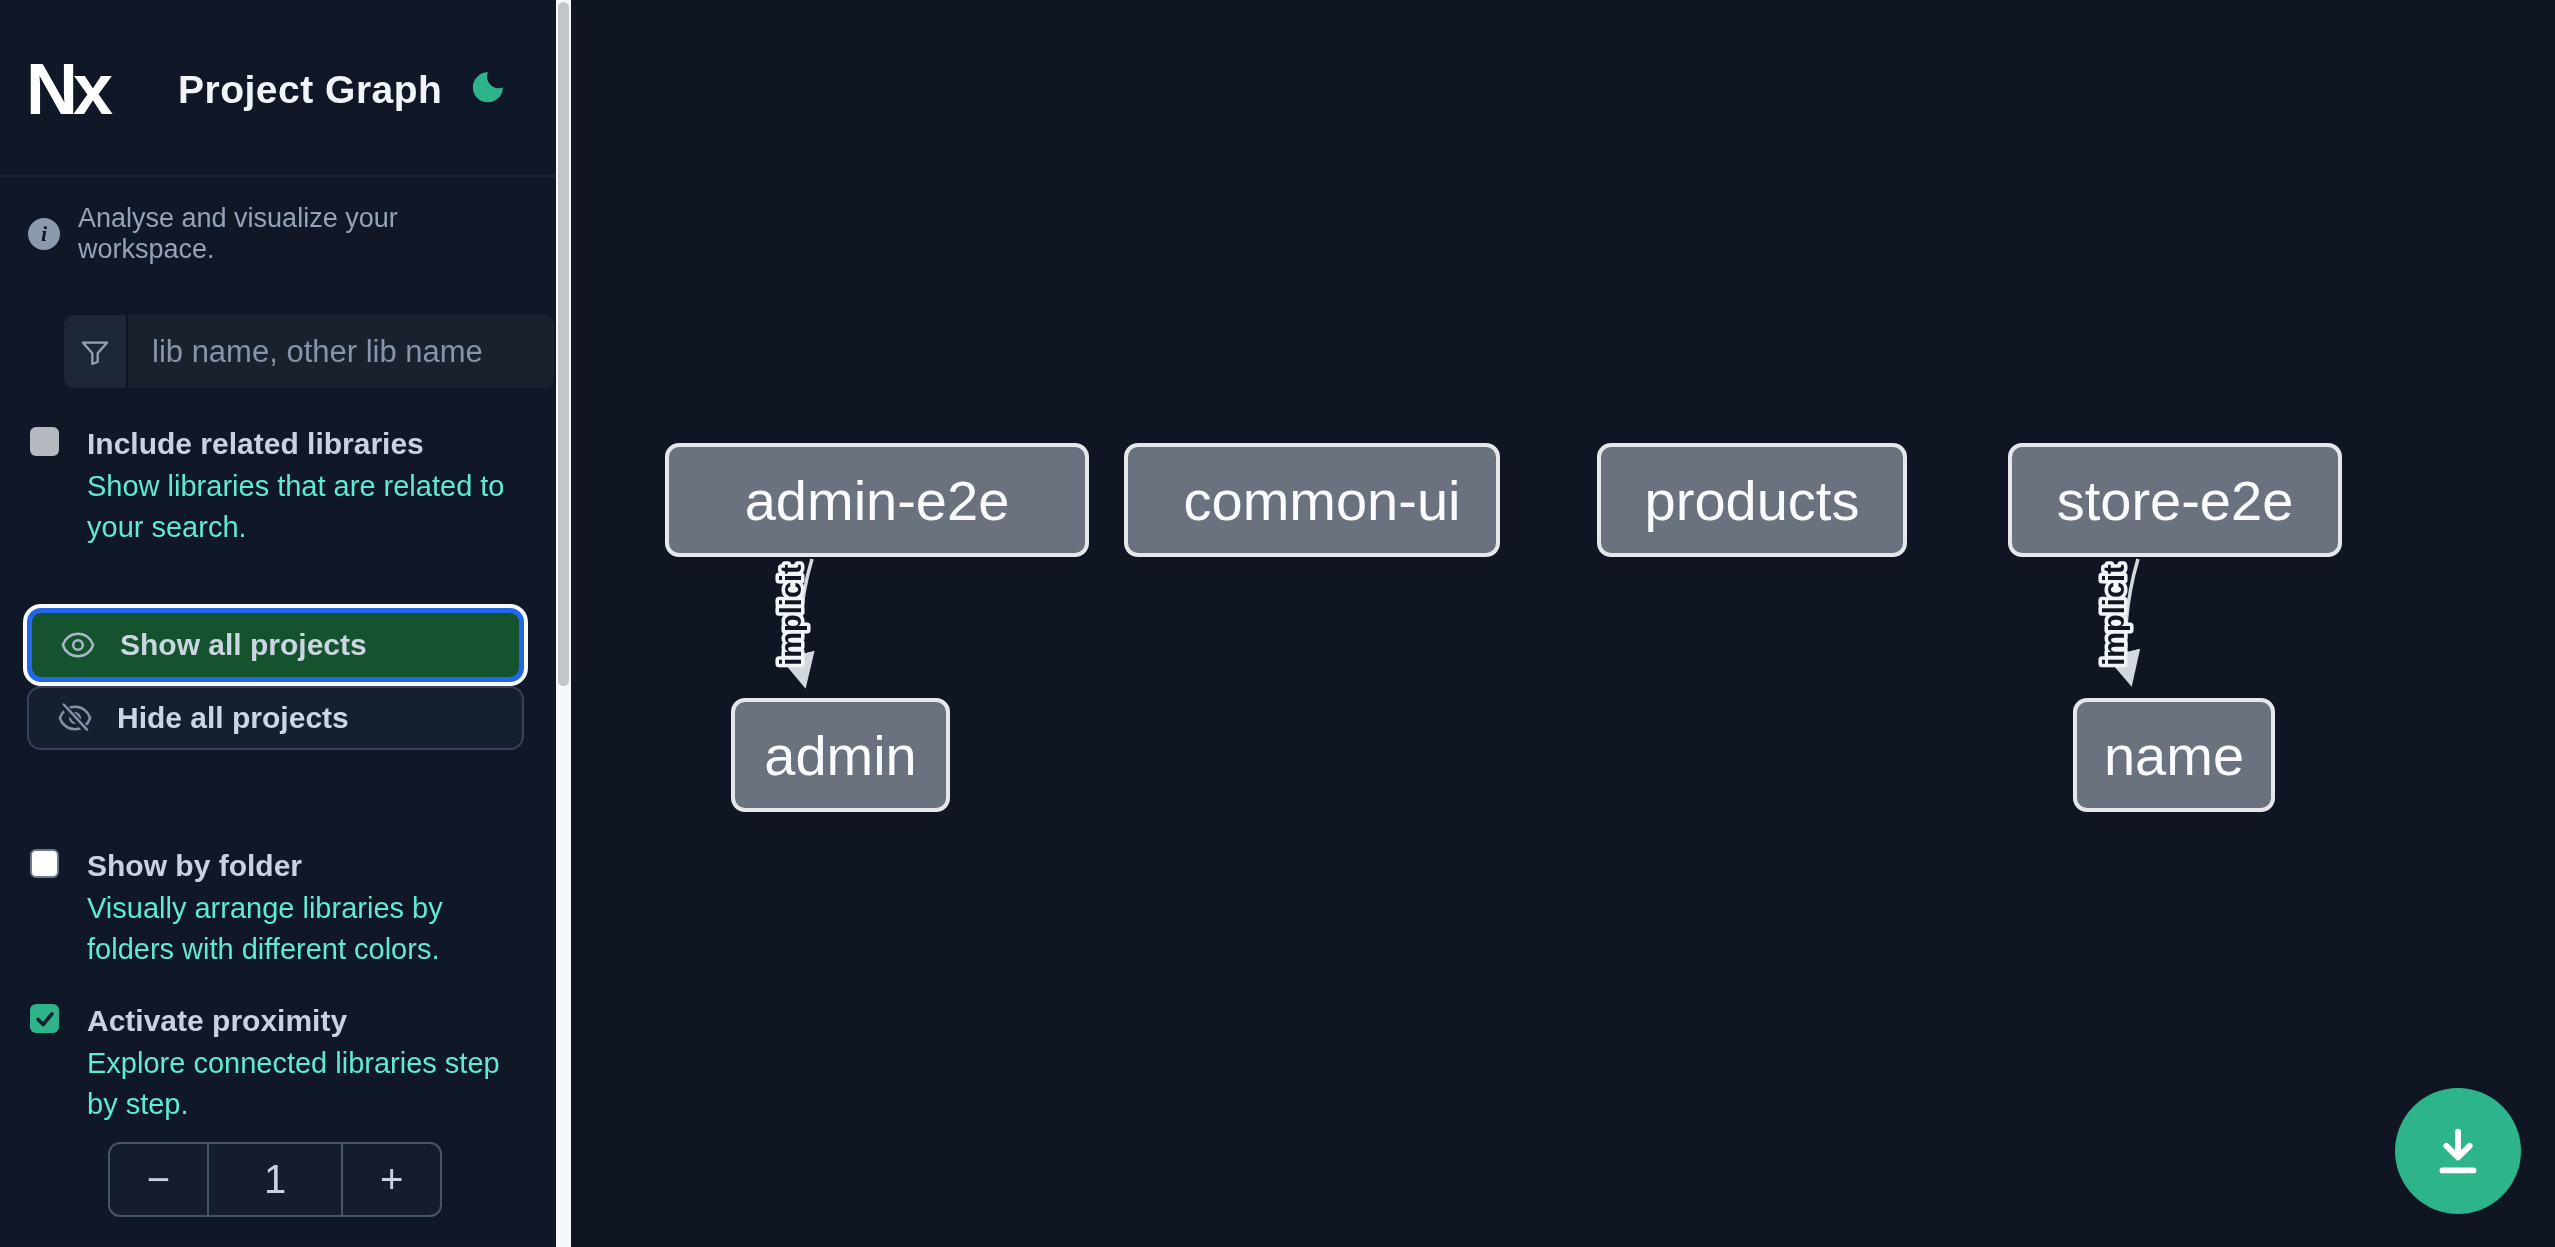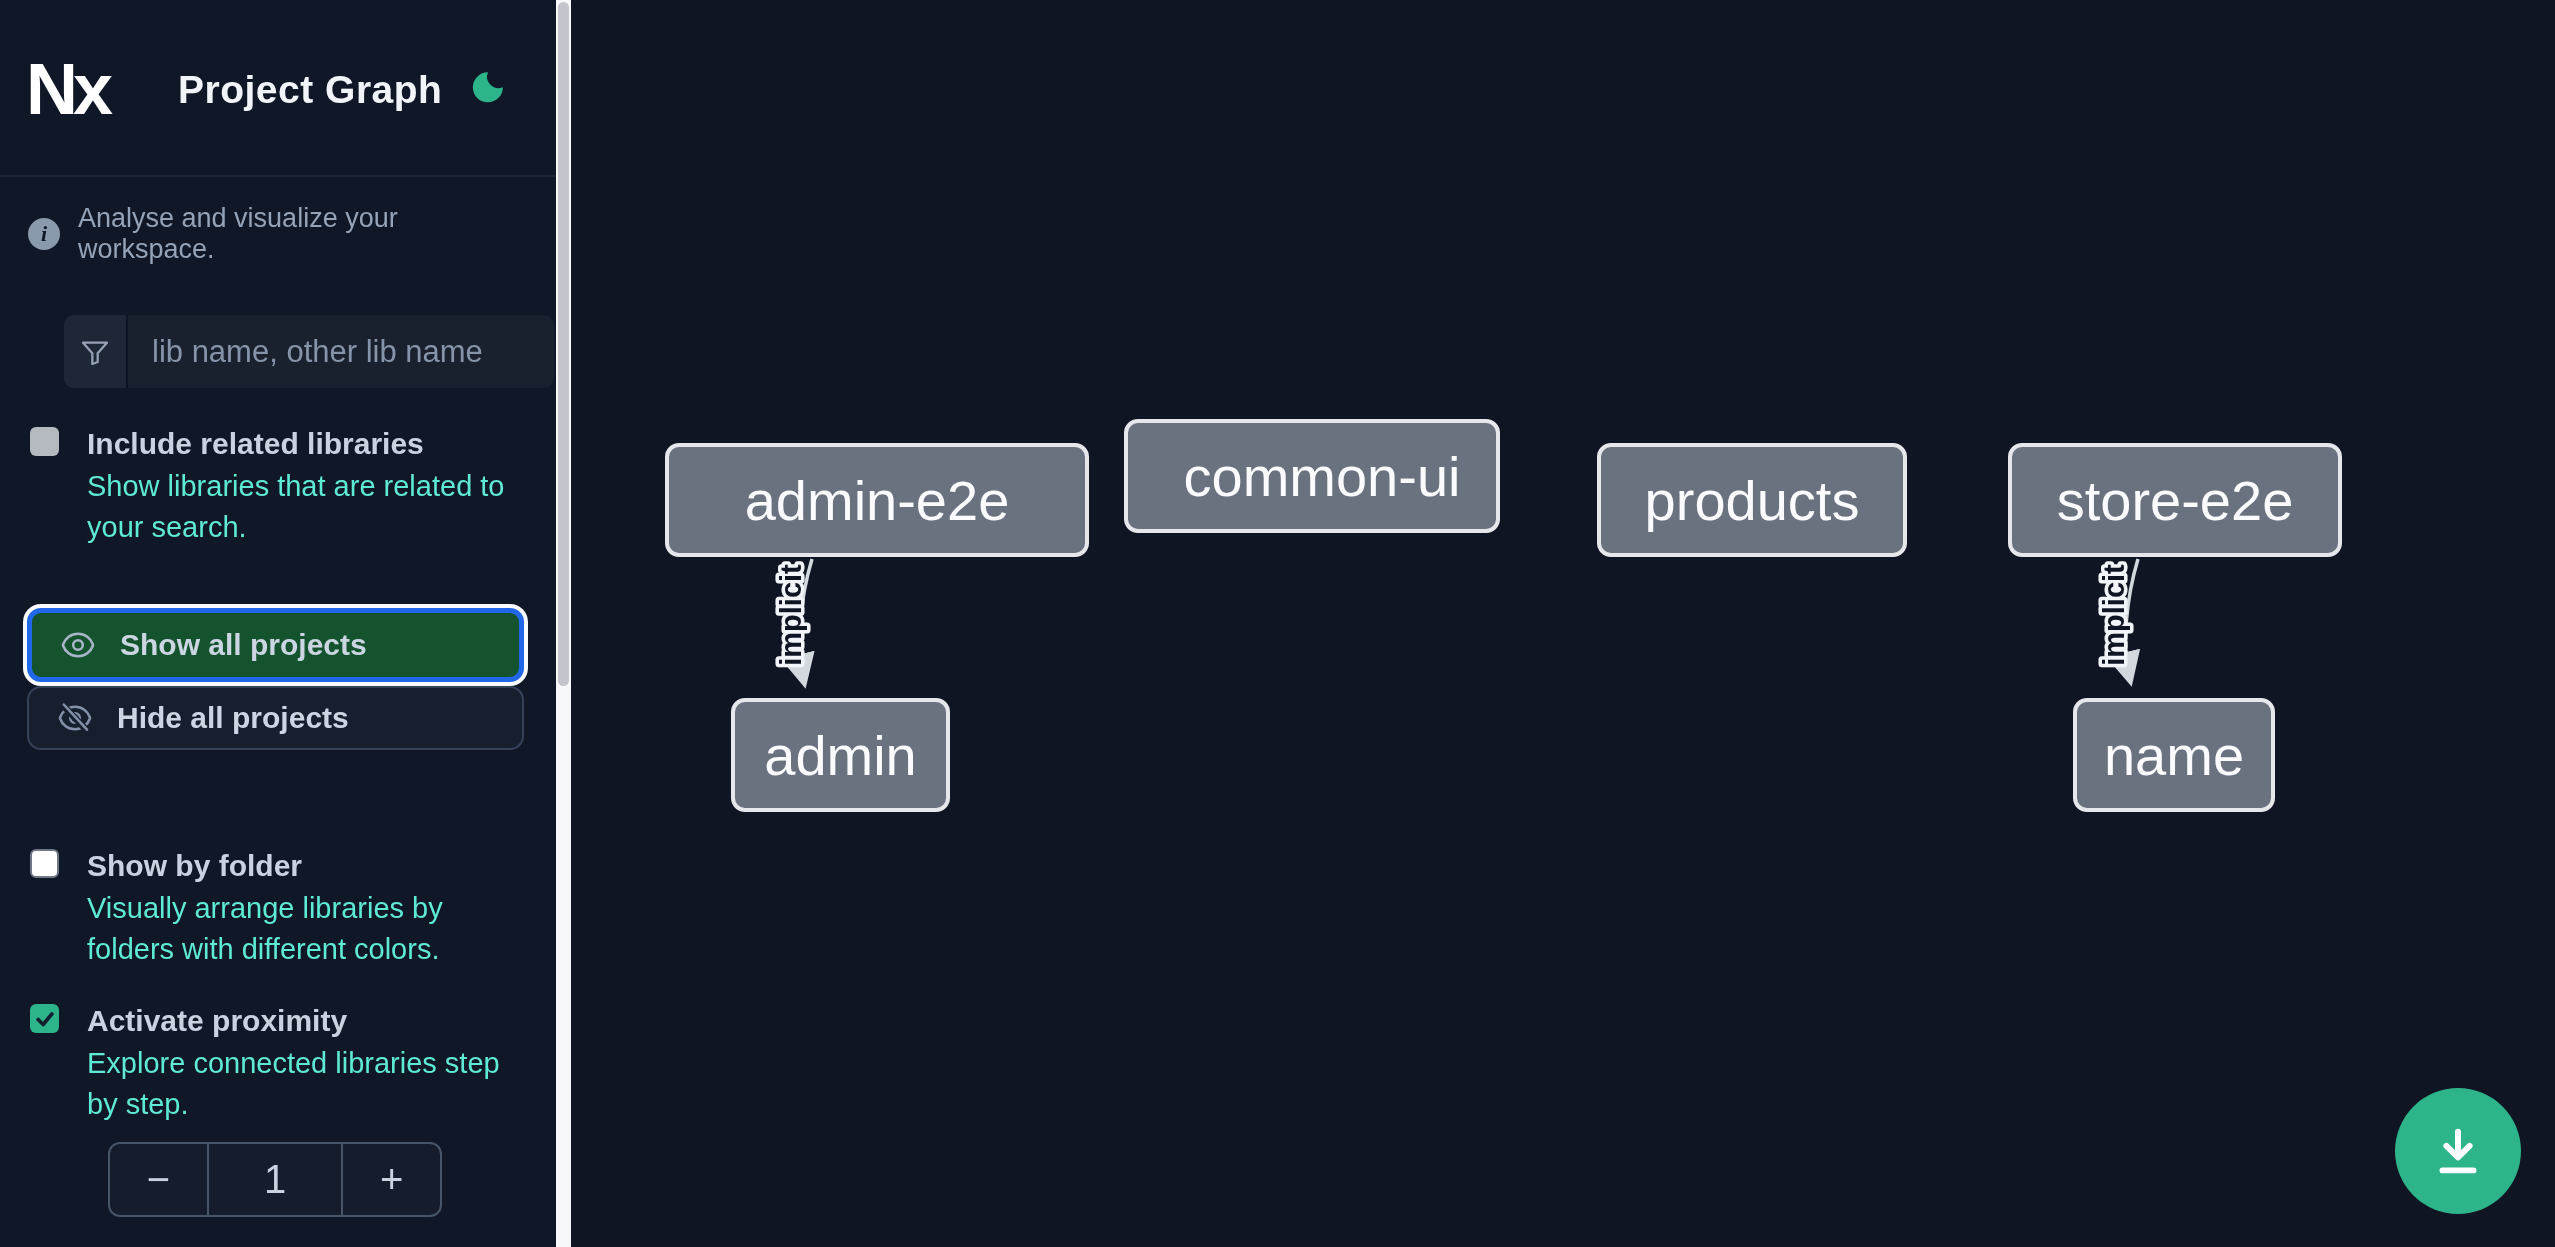--- a/index.html
+++ b/index.html
@@ -74,21 +74,21 @@
             background:#0f1523; overflow:hidden; }
   .edges-svg { position:absolute; left:0; top:0; width:1984px; height:1247px; }
   .edge-label { font-size:29px; font-weight:700; fill:#0f1523; stroke:#f1f5f9;
                 stroke-width:7px; paint-order:stroke; stroke-linejoin:round;
                 font-family:"Liberation Sans", sans-serif; }
 
   .node { position:absolute; height:114px; background:#6a7280; border:4px solid #e5e7eb;
           border-radius:14px; display:flex; align-items:center; justify-content:center;
           color:#fafbfd; font-size:56px; cursor:pointer; white-space:nowrap; }
   .n-admin-e2e { left:94px;   top:443px; width:424px; }
-  .n-common-ui { left:553px;  top:419px; width:376px;padding-left:20px; }
+  .n-common-ui { left:553px;  top:443px; width:376px;padding-left:20px; }
   .n-products  { left:1026px; top:443px; width:310px; }
   .n-store-e2e { left:1437px; top:443px; width:334px; }
   .n-admin     { left:160px;  top:698px; width:219px; }
   .n-store     { left:1502px; top:698px; width:202px; }
 
   .fab { position:absolute; left:1824px; top:1088px; width:126px; height:126px;
          border-radius:50%; background:#2eb48a; border:none; cursor:pointer;
          display:flex; align-items:center; justify-content:center; }
 </style>
 </head>

